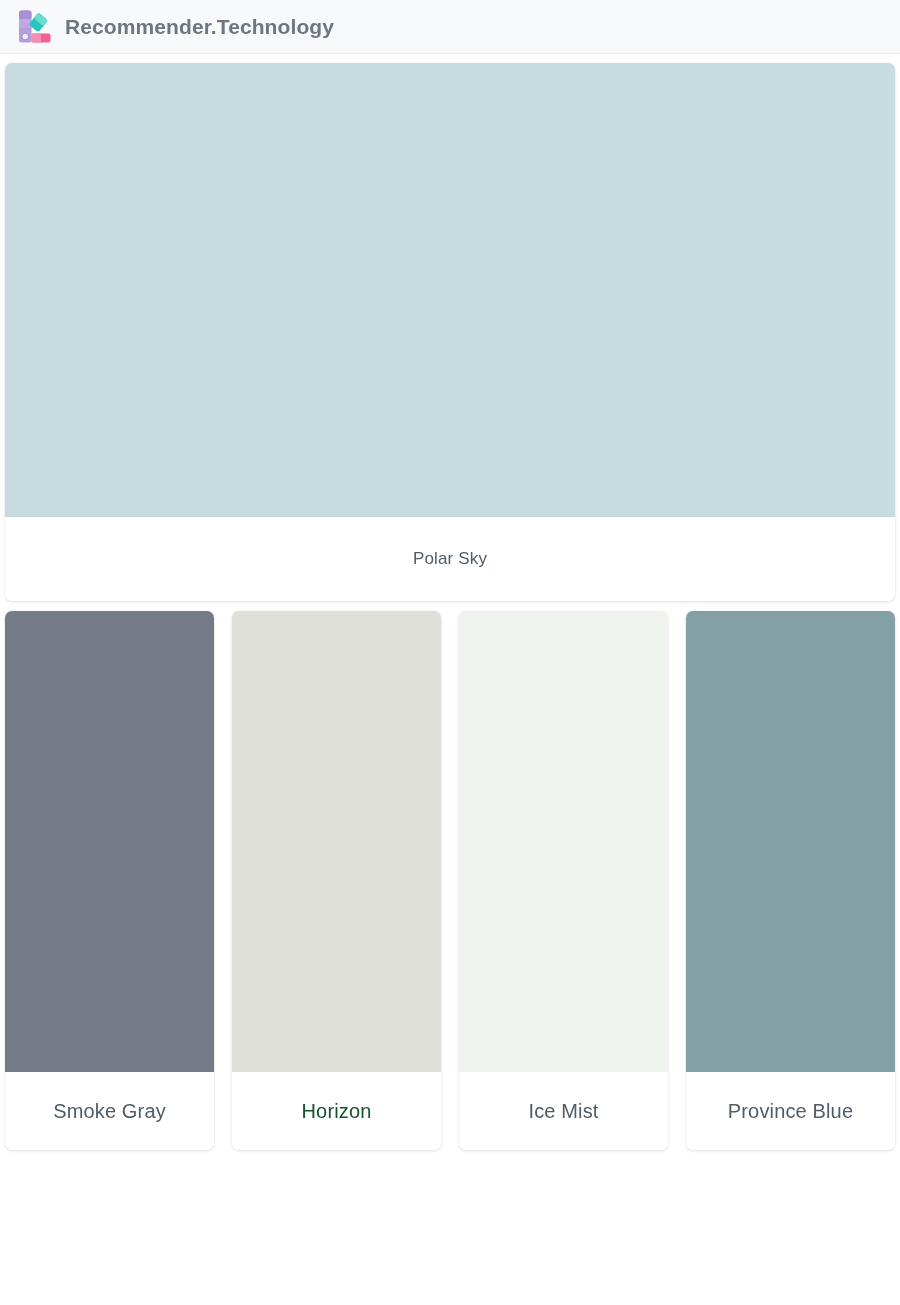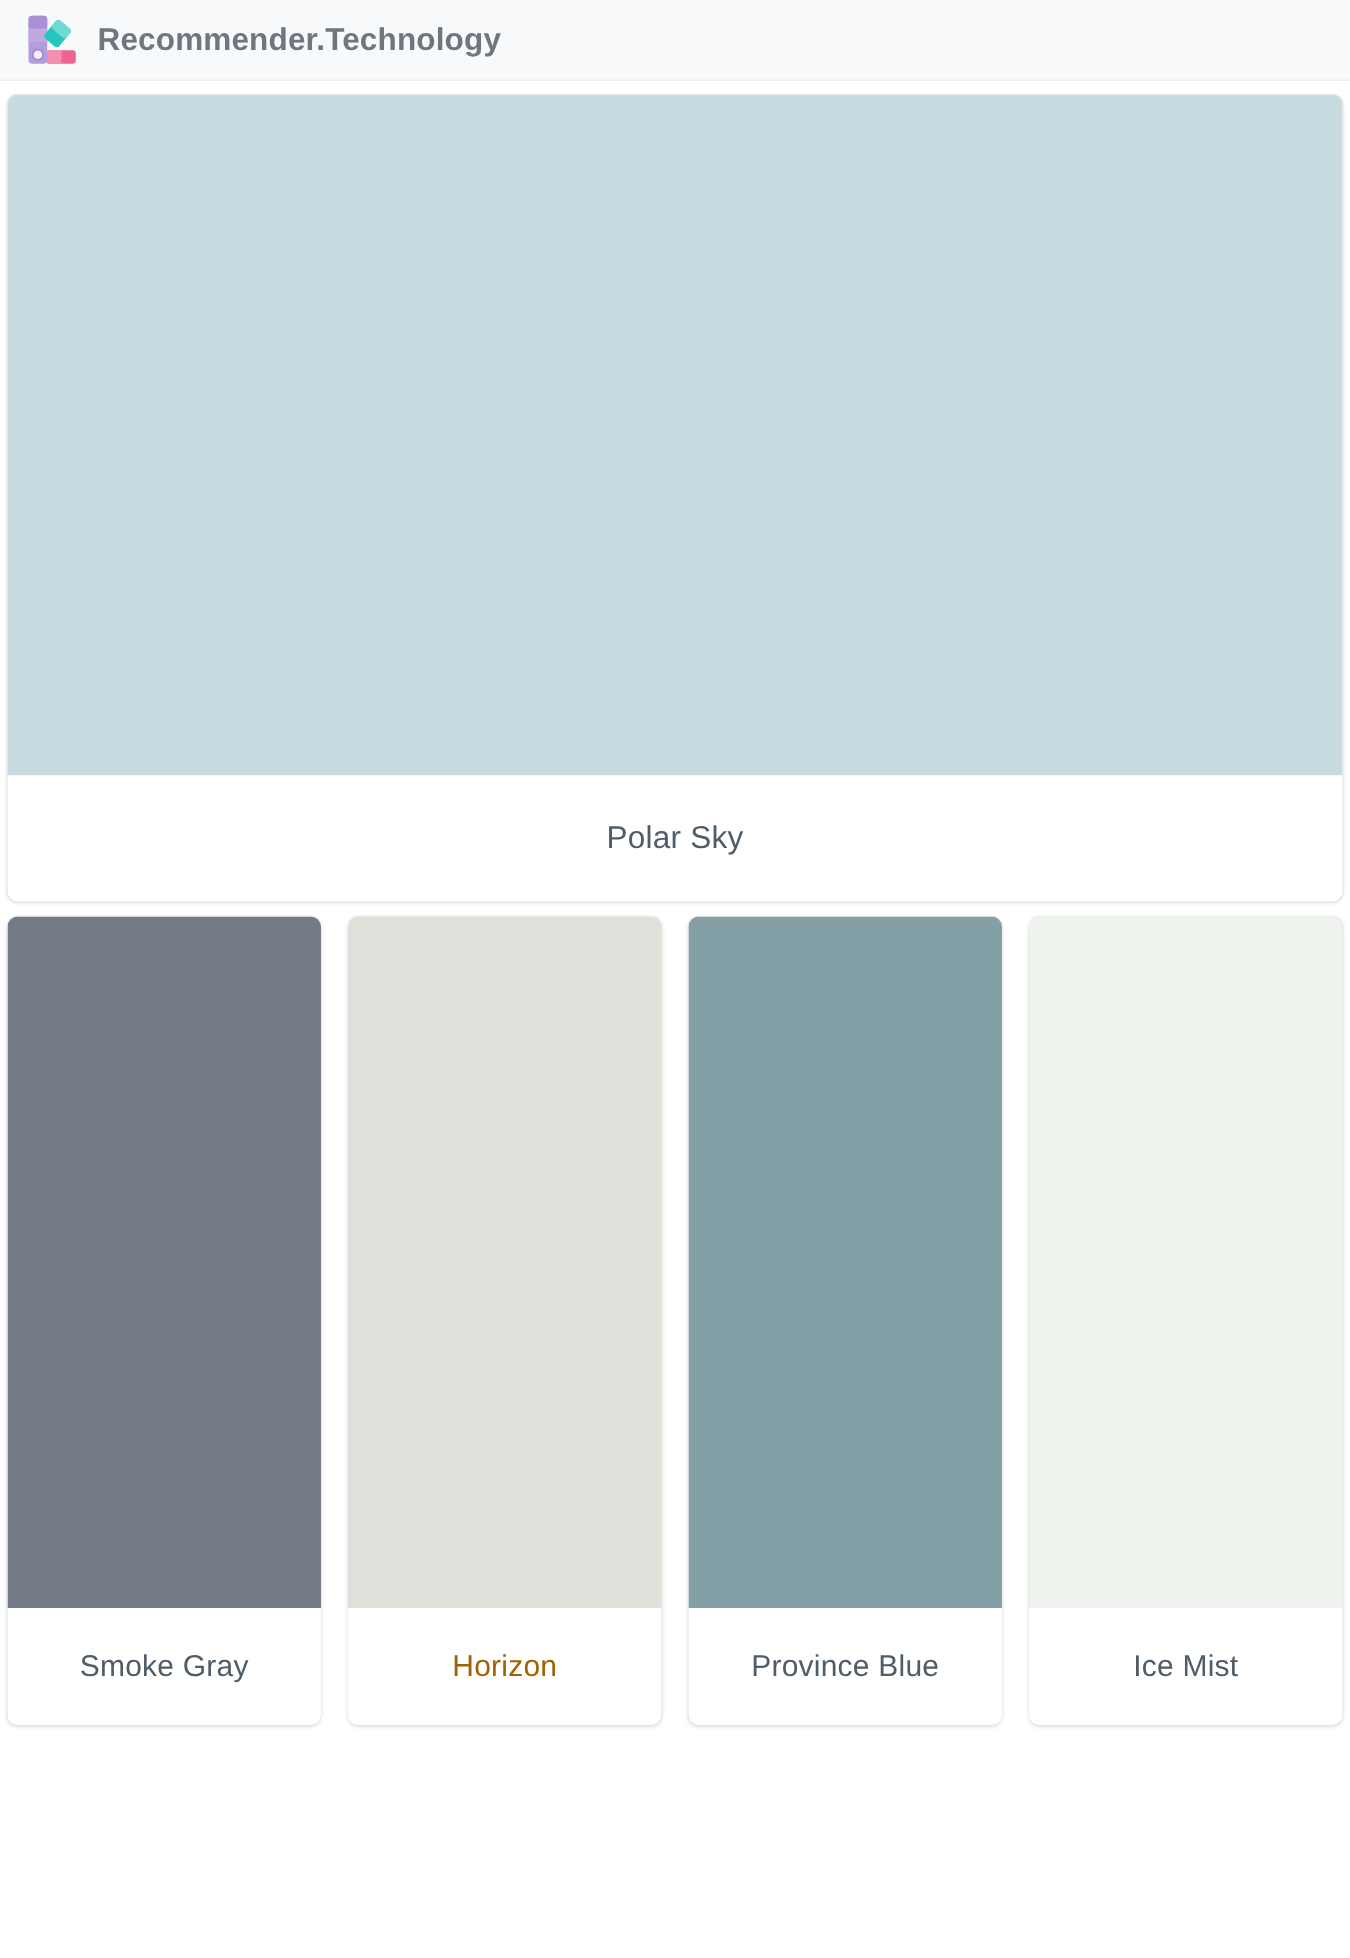--- a/index.html
+++ b/index.html
@@ -66,21 +66,21 @@
     flex: 1 1 auto;
     width: 100%;
   }
 
   .swatch-label {
     height: 84px;
     display: flex;
     align-items: center;
     justify-content: center;
     background: #FFFFFF;
-    font-size: 21px;
+    font-size: 17px;
     font-weight: 400;
     color: #4F5C69;
     letter-spacing: 0.15px;
     text-align: center;
     padding: 0 6px;
   }
 
   .hero-card .swatch-chip { height: 454px; }
   .hero-card .swatch-label { height: 84px; }
 
@@ -142,29 +142,29 @@
 
   <div class="palette-row">
 
     <div class="swatch-card">
       <div class="swatch-chip" style="background: rgb(115, 124, 134);"></div>
       <div class="swatch-label" style="color: rgb(79, 92, 105); background: rgb(255, 255, 255);">Smoke Gray</div>
     </div>
 
     <div class="swatch-card">
       <div class="swatch-chip" style="background: rgb(223, 224, 218);"></div>
-      <div class="swatch-label" style="color: #a16207; background: rgb(255, 255, 255);">Horizon</div>
+      <div class="swatch-label" style="color: #14532d; background: rgb(255, 255, 255);">Horizon</div>
+    </div>
+
+    <div class="swatch-card">
+      <div class="swatch-chip" style="background: rgb(238, 243, 238);"></div>
+      <div class="swatch-label" style="color: rgb(79, 92, 105); background: rgb(255, 255, 255);">Ice Mist</div>
     </div>
 
     <div class="swatch-card">
       <div class="swatch-chip" style="background: rgb(130, 160, 166);"></div>
       <div class="swatch-label" style="color: rgb(79, 92, 105); background: rgb(255, 255, 255);">Province Blue</div>
-    </div>
-
-    <div class="swatch-card">
-      <div class="swatch-chip" style="background: rgb(238, 243, 238);"></div>
-      <div class="swatch-label" style="color: rgb(79, 92, 105); background: rgb(255, 255, 255);">Ice Mist</div>
     </div>
 
   </div>
 
   <div class="filler"></div>
 </div>
 
 </body></html>

